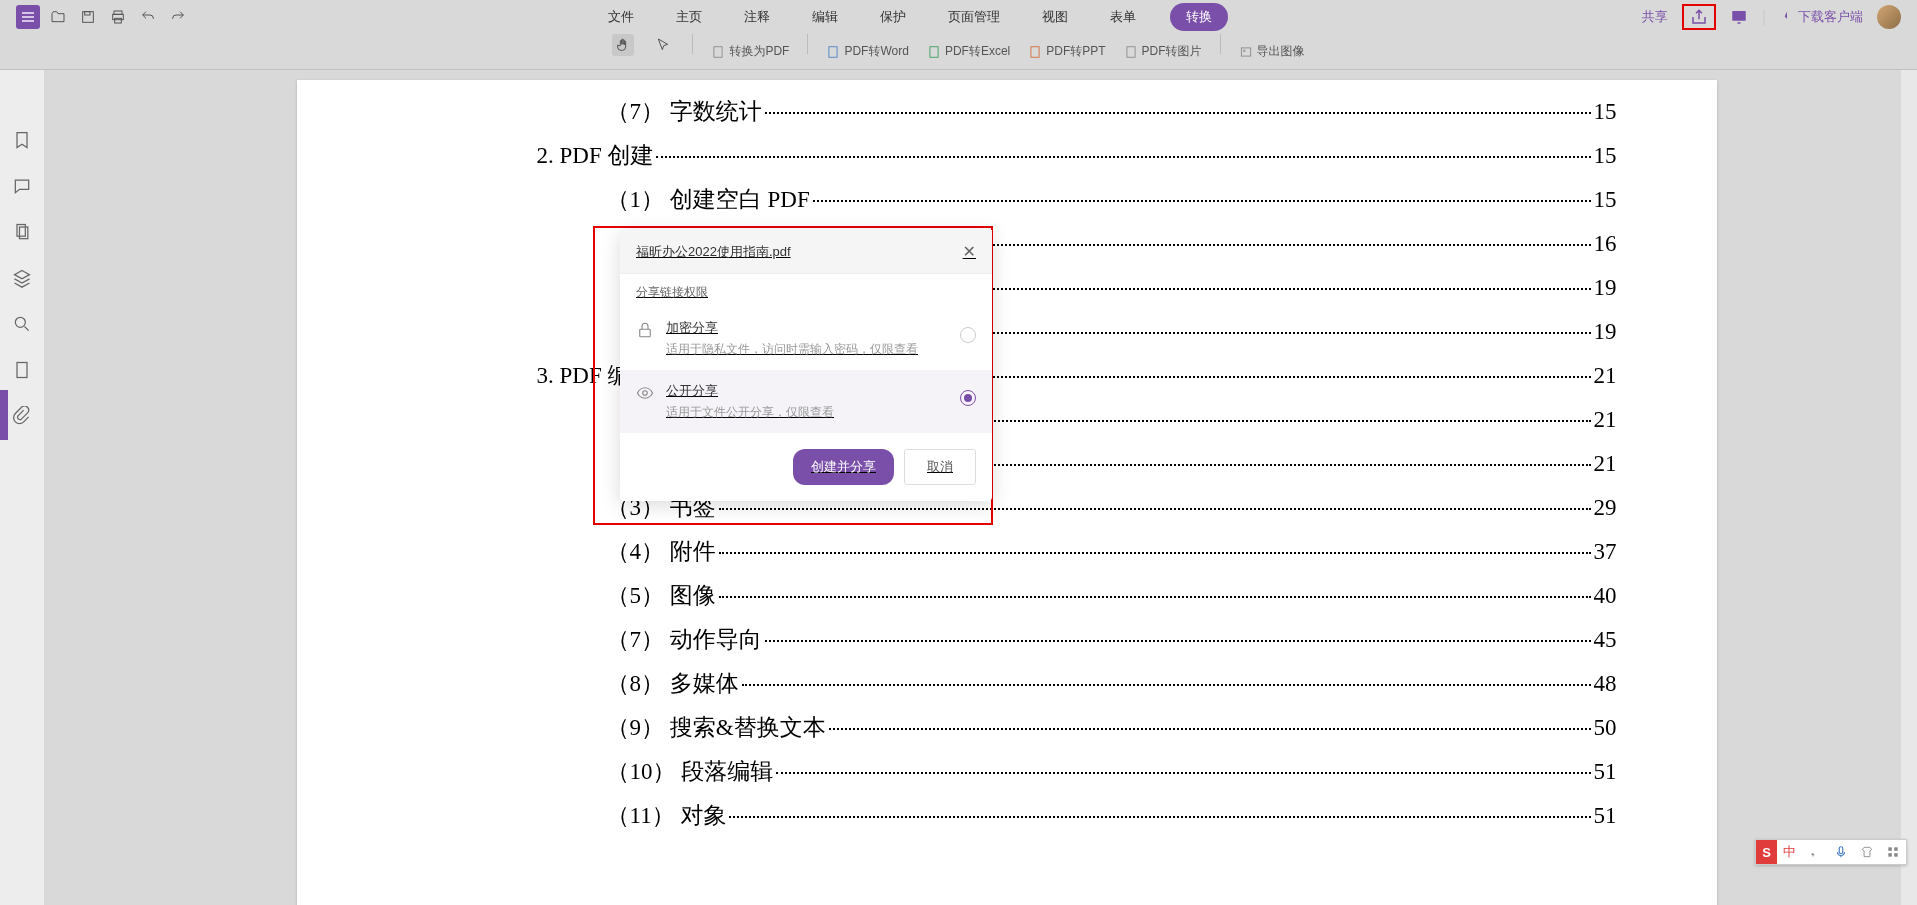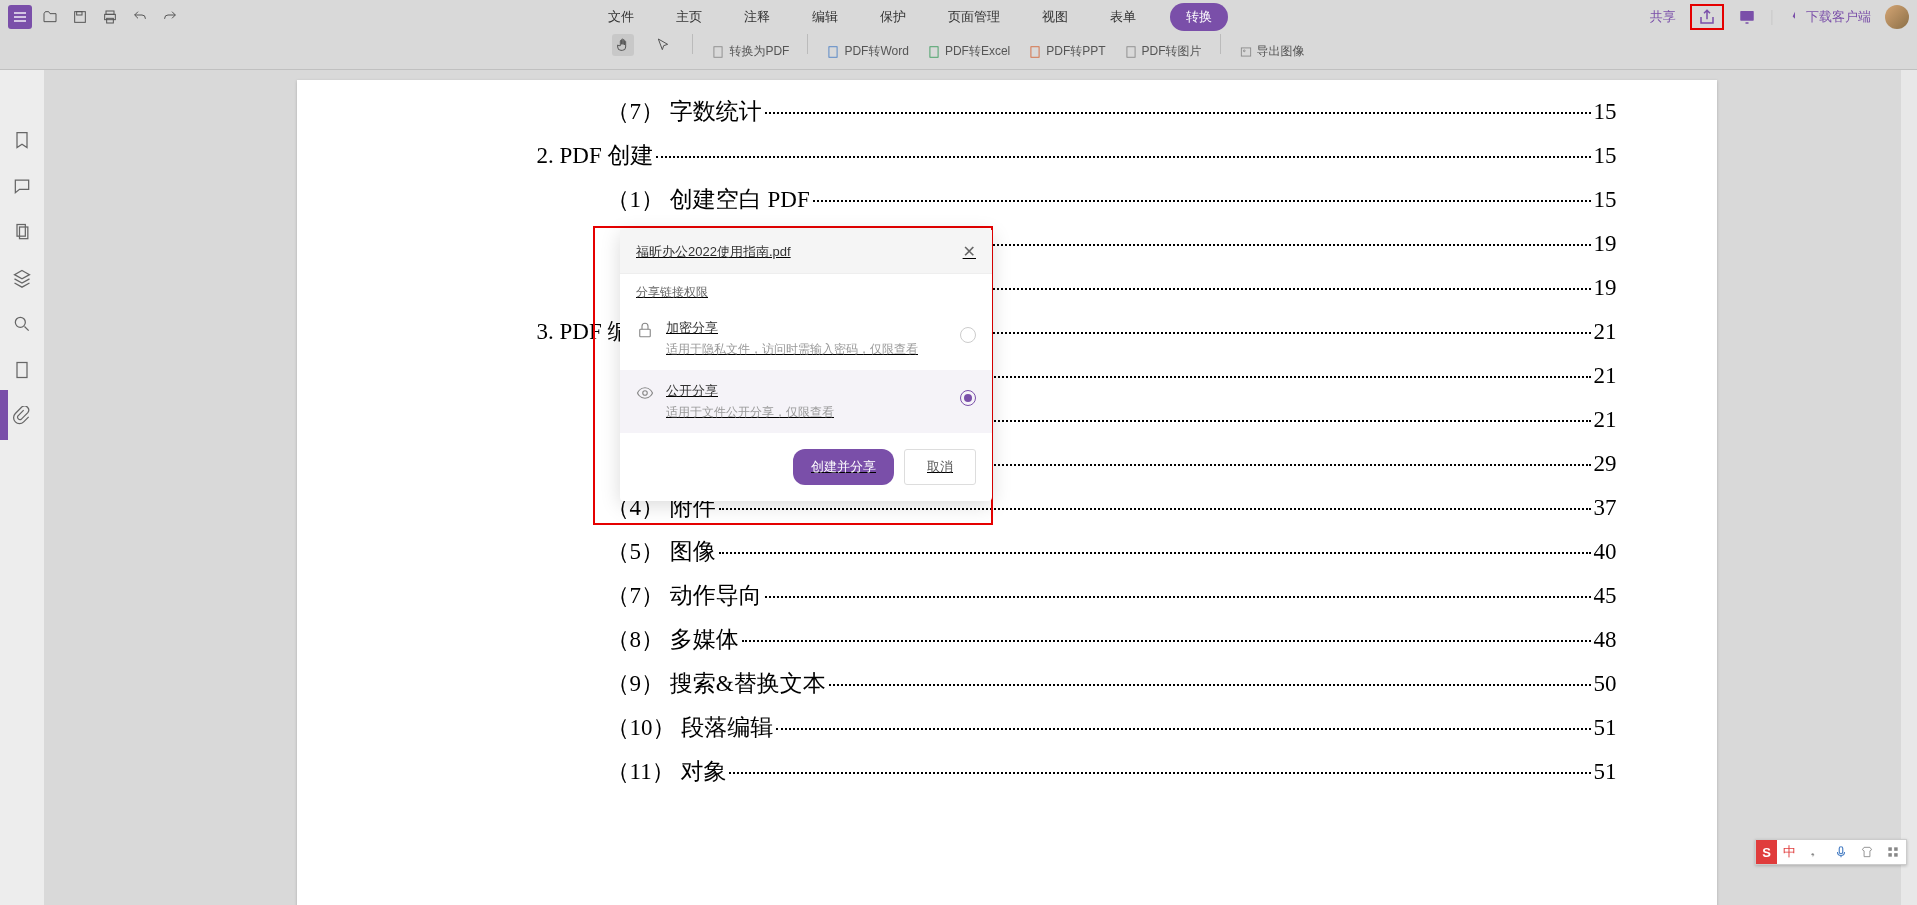--- a/index.html
+++ b/index.html
@@ -1,19 +1,19 @@
 <!DOCTYPE html>
 <html><head>
 <meta charset="utf-8">
 <style>
 * { margin: 0; padding: 0; box-sizing: border-box; }
 body { font-family: "Microsoft YaHei", sans-serif; background: #d9d9d9; width: 1917px; height: 905px; overflow: hidden; position: relative; }
 
 
-.topbar { height: 34px; background: #d9d9d9; display: flex; align-items: center; padding: 0 8px; }
+.topbar { height: 34px; background: #d9d9d9; display: flex; align-items: center; padding: 0 16px; }
 .topbar-left { display: flex; gap: 6px; align-items: center; }
 .topbar-left .icon-btn { width: 24px; height: 24px; display: flex; align-items: center; justify-content: center; cursor: pointer; border-radius: 3px; }
 .topbar-left .icon-btn:first-child { background: #7a4fa9; color: #fff; }
 .topbar-left .icon-btn svg { width: 16px; height: 16px; }
 
 .topbar-center { flex: 1; display: flex; justify-content: center; gap: 26px; align-items: center; }
 .menu-item { font-size: 13px; color: #333; cursor: pointer; padding: 4px 8px; }
 .menu-btn { background: #7a4fa9; color: #fff; padding: 5px 16px; border-radius: 14px; font-size: 13px; cursor: pointer; }
 
 .topbar-right { display: flex; gap: 10px; align-items: center; }
@@ -255,20 +255,25 @@
           <span class="toc-label">2.  PDF 创建</span>
           <span class="toc-dots"></span>
           <span class="toc-page">15</span>
         </div>
         <div class="toc-line h3">
           <span class="toc-label">（1） 创建空白 PDF</span>
           <span class="toc-dots"></span>
           <span class="toc-page">15</span>
         </div>
         <div class="toc-line h3">
+          <span class="toc-label">（2） 从扫描仪/剪切板/网页创建 PDF</span>
+          <span class="toc-dots"></span>
+          <span class="toc-page">16</span>
+        </div>
+        <div class="toc-line h3">
           <span class="toc-label">（3） 从文件创建 PDF</span>
           <span class="toc-dots"></span>
           <span class="toc-page">19</span>
         </div>
         <div class="toc-line h3">
           <span class="toc-label">（4） 创建 PDF 文件包</span>
           <span class="toc-dots"></span>
           <span class="toc-page">19</span>
         </div>
         <div class="toc-line h2">

